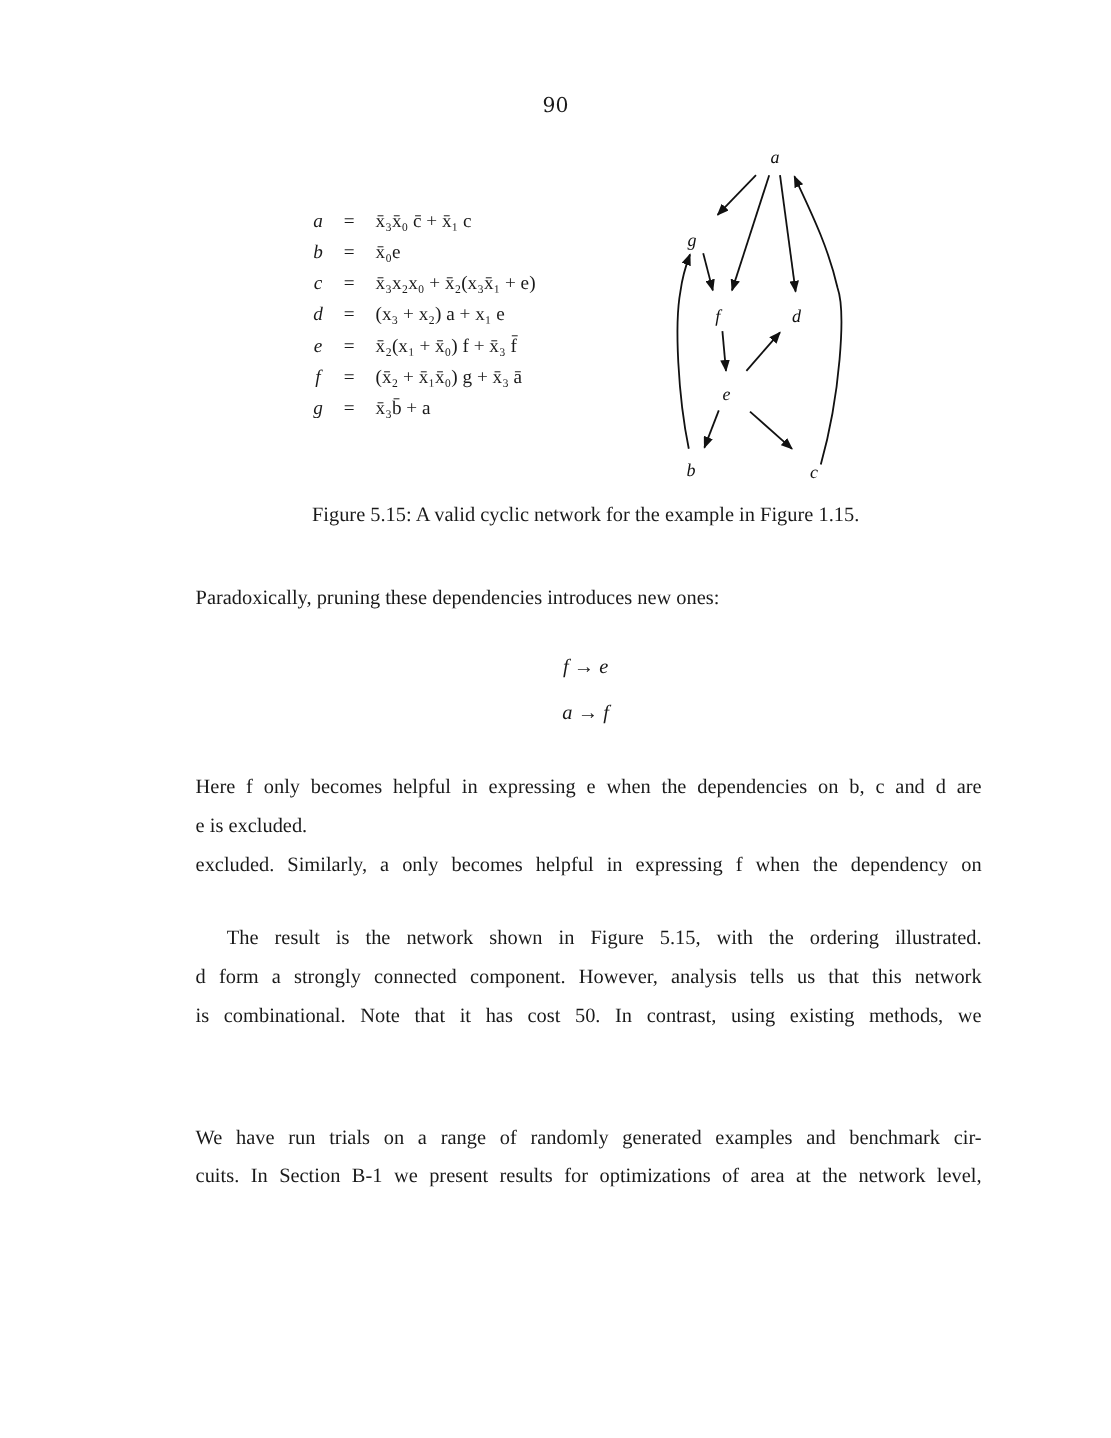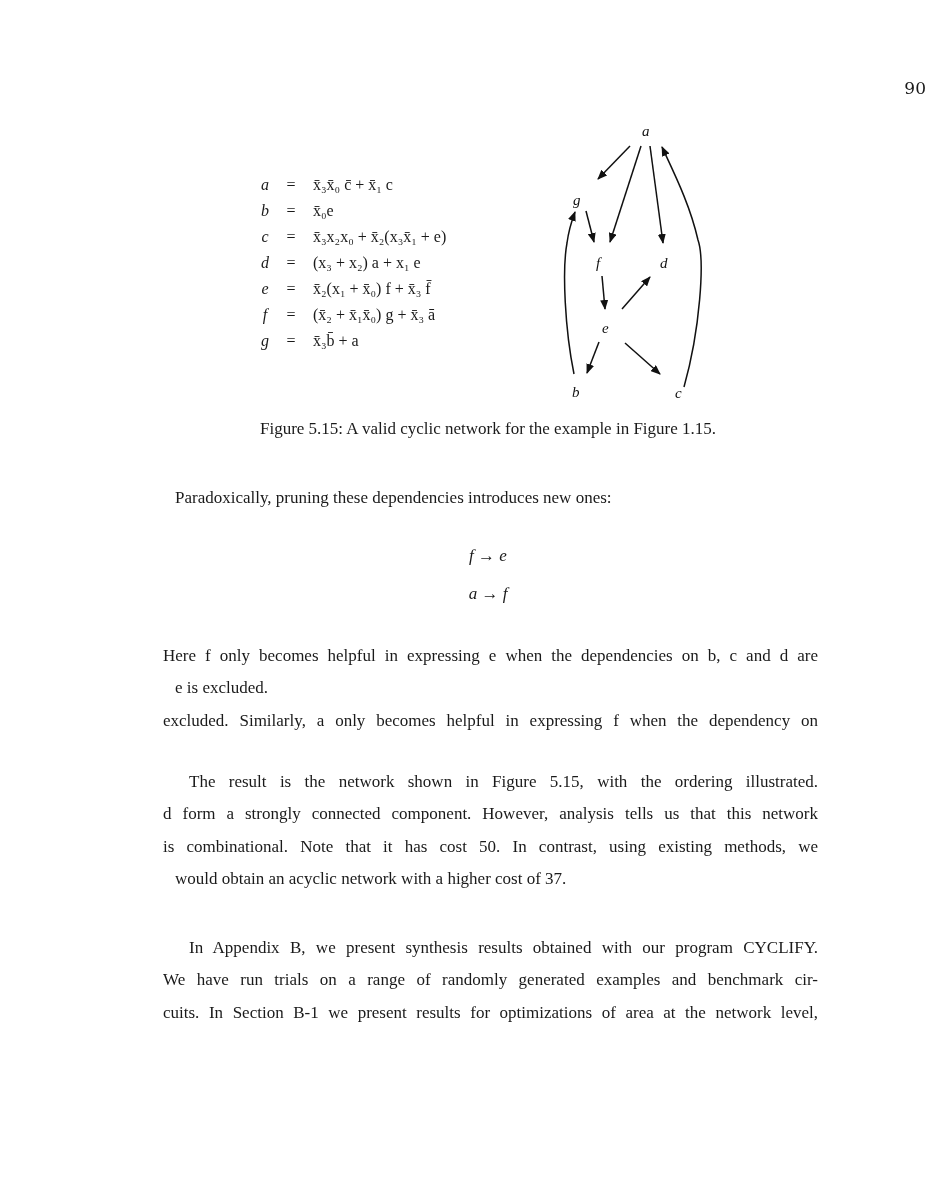--- a/index.html
+++ b/index.html
@@ -1,30 +1,30 @@
 <!DOCTYPE html>
 <html><head>
 <meta charset="utf-8">
 <style>
   html, body { margin: 0; padding: 0; background: #ffffff; }
   body { width: 926px; height: 1198px; position: relative; overflow: hidden;
          font-family: "DejaVu Serif", "Liberation Serif", serif; color: #1a1a1a; }
   .abs { position: absolute; }
-  .page-number { left: 0; width: 926px; top: 78px; text-align: right; font-size: 17px; }
+  .page-number { left: 0; width: 926px; top: 78px; text-align: center; font-size: 17px; }
   .eqs { left: 255px; top: 176px; font-family: "Liberation Serif", serif; font-size: 16px; }
   .eq-row { position: absolute; height: 22px; white-space: nowrap; }
   .eq-lhs { position: absolute; left: 0; width: 20px; text-align: center; font-style: italic; }
   .eq-eq { position: absolute; left: 26px; width: 20px; text-align: center; }
   .eq-rhs { position: absolute; left: 58px; }
   .graph { left: 545px; top: 115px; width: 180px; height: 295px; }
   .node-label { font-family: "Liberation Serif", serif; font-style: italic; font-size: 15px; }
   .caption { left: 0; width: 976px; top: 419px; text-align: center; font-family: "Liberation Serif", serif; font-size: 17px; }
   .para { left: 163px; width: 655px; font-family: "Liberation Serif", serif; font-size: 17px; line-height: 32.4px; text-align: justify; }
   .para .line { display: block; white-space: nowrap; text-align-last: justify; }
-  .para .line.last { text-align-last: left; margin-left: 12px; }
+  .para .line.last { text-align-last: left; }
   .indent { text-indent: 26px; }
   .display { left: 0; width: 976px; text-align: center; font-family: "Liberation Serif", serif; font-size: 17px; font-style: italic; }
 </style>
 </head>
 <body>
 
 <div class="abs page-number">90</div>
 
 <div class="abs eqs">
   <div class="eq-row" style="top:0px">
@@ -115,20 +115,18 @@
 <div class="abs para" style="top:640px">
   <span class="line">Here f only becomes helpful in expressing e when the dependencies on b, c and d are</span>
   <span class="line last">e is excluded.</span>
   <span class="line">excluded. Similarly, a only becomes helpful in expressing f when the dependency on</span>
 </div>
 
 <div class="abs para" style="top:766px">
   <span class="line indent" style="padding-left:26px;text-indent:0">The result is the network shown in Figure 5.15, with the ordering illustrated.</span>
   <span class="line">d form a strongly connected component. However, analysis tells us that this network</span>
   <span class="line">is combinational. Note that it has cost 50. In contrast, using existing methods, we</span>
-  <span class="line last">would obtain an acyclic network with a higher cost of 37.</span>
 </div>
 
 <div class="abs para" style="top:932px">
-  <span class="line" style="padding-left:26px">In Appendix B, we present synthesis results obtained with our program CYCLIFY.</span>
   <span class="line">We have run trials on a range of randomly generated examples and benchmark cir-</span>
   <span class="line">cuits. In Section B-1 we present results for optimizations of area at the network level,</span>
 </div>
 
 </body></html>

